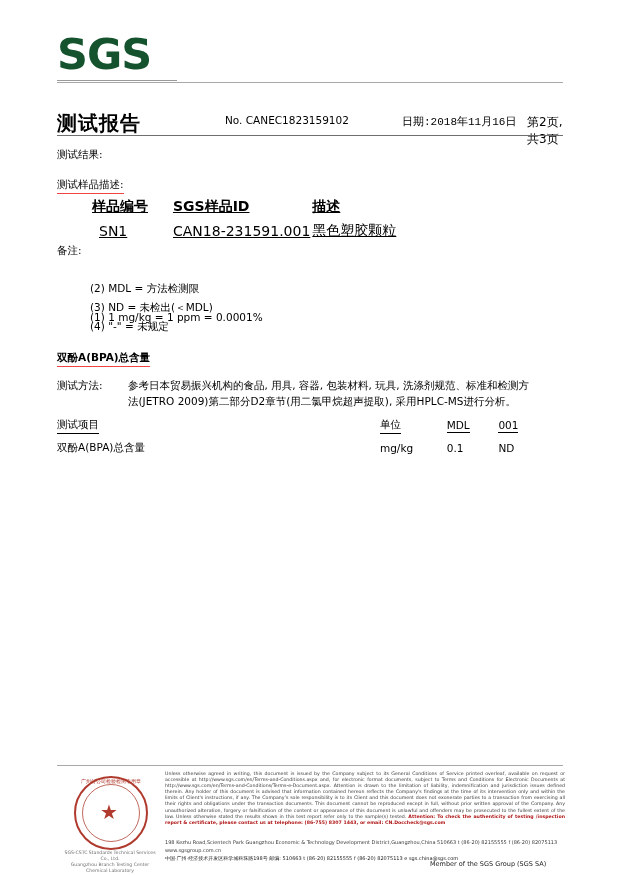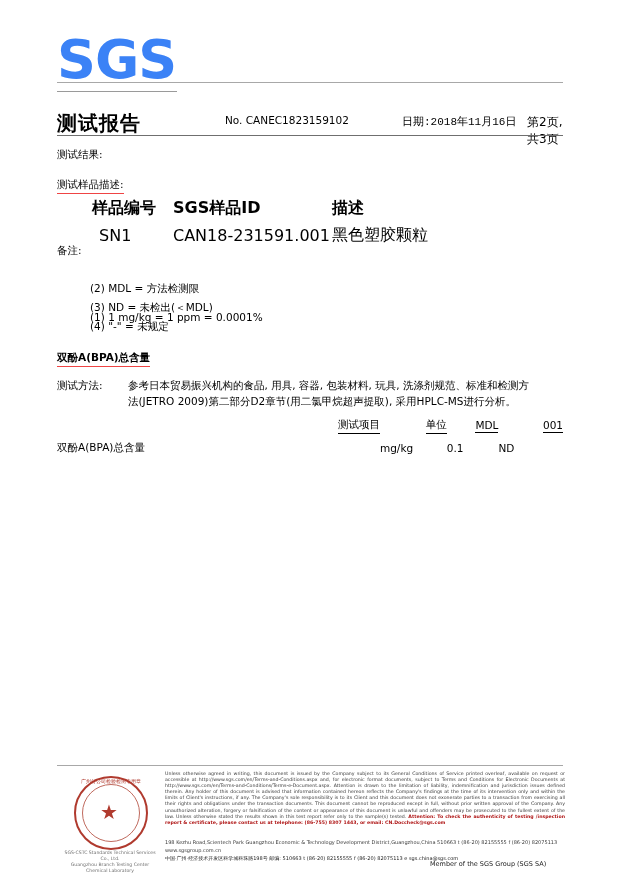--- a/index.html
+++ b/index.html
@@ -24,23 +24,23 @@
   
   .logo-block {
     position: absolute;
     left: 57px;
     top: 33px;
     width: 120px;
   }
   .sgs-logo {
     font-family: "DejaVu Sans", "Liberation Sans", sans-serif;
     font-weight: bold;
-    font-size: 54px;
+    font-size: 43px;
     letter-spacing: -1px;
-    color: #3b82f6;
+    color: #14532d;
     line-height: 1;
     padding-bottom: 2px;
   }
   .logo-rule {
     border-bottom: 1.5px solid #9a9a9a;
     width: 120px;
     margin-top: 2px;
   }
   .header-rule {
     position: absolute;
@@ -104,44 +104,45 @@
     padding-bottom: 1px;
   }
   
   .sample-table {
     position: absolute;
     left: 90px;
     top: 196px;
     font-size: 10.5px;
   }
   .sample-table td {
-    font-size: 16px;
+    font-size: 14px;
     padding: 0 0 4px 0;
     white-space: nowrap;
+    text-decoration: underline;
   }
   .sample-table td.c-no { width: 72px; text-align: left; }
   .sample-table td.c-id { width: 100px; }
   .sample-table td.c-desc { width: 120px; }
   .sample-table tr.head td { font-weight: bold; }
   .sample-table td.val-no { padding-left: 7px; }
   
   .res-wrap {
     position: absolute;
     left: 57px;
     top: 418px;
     width: 506px;
   }
   .res-table {
     width: 100%;
     border-collapse: collapse;
     font-size: 10.5px;
   }
   .res-table th {
     font-weight: normal;
-    text-align: right;
+    text-align: left;
     padding: 0 0 3px 0;
     font-size: 10.5px;
     white-space: nowrap;
   }
   .res-table th span.u {
     border-bottom: 1px solid #000;
     padding-bottom: 1px;
     display: inline-block;
   }
   .res-table td {

